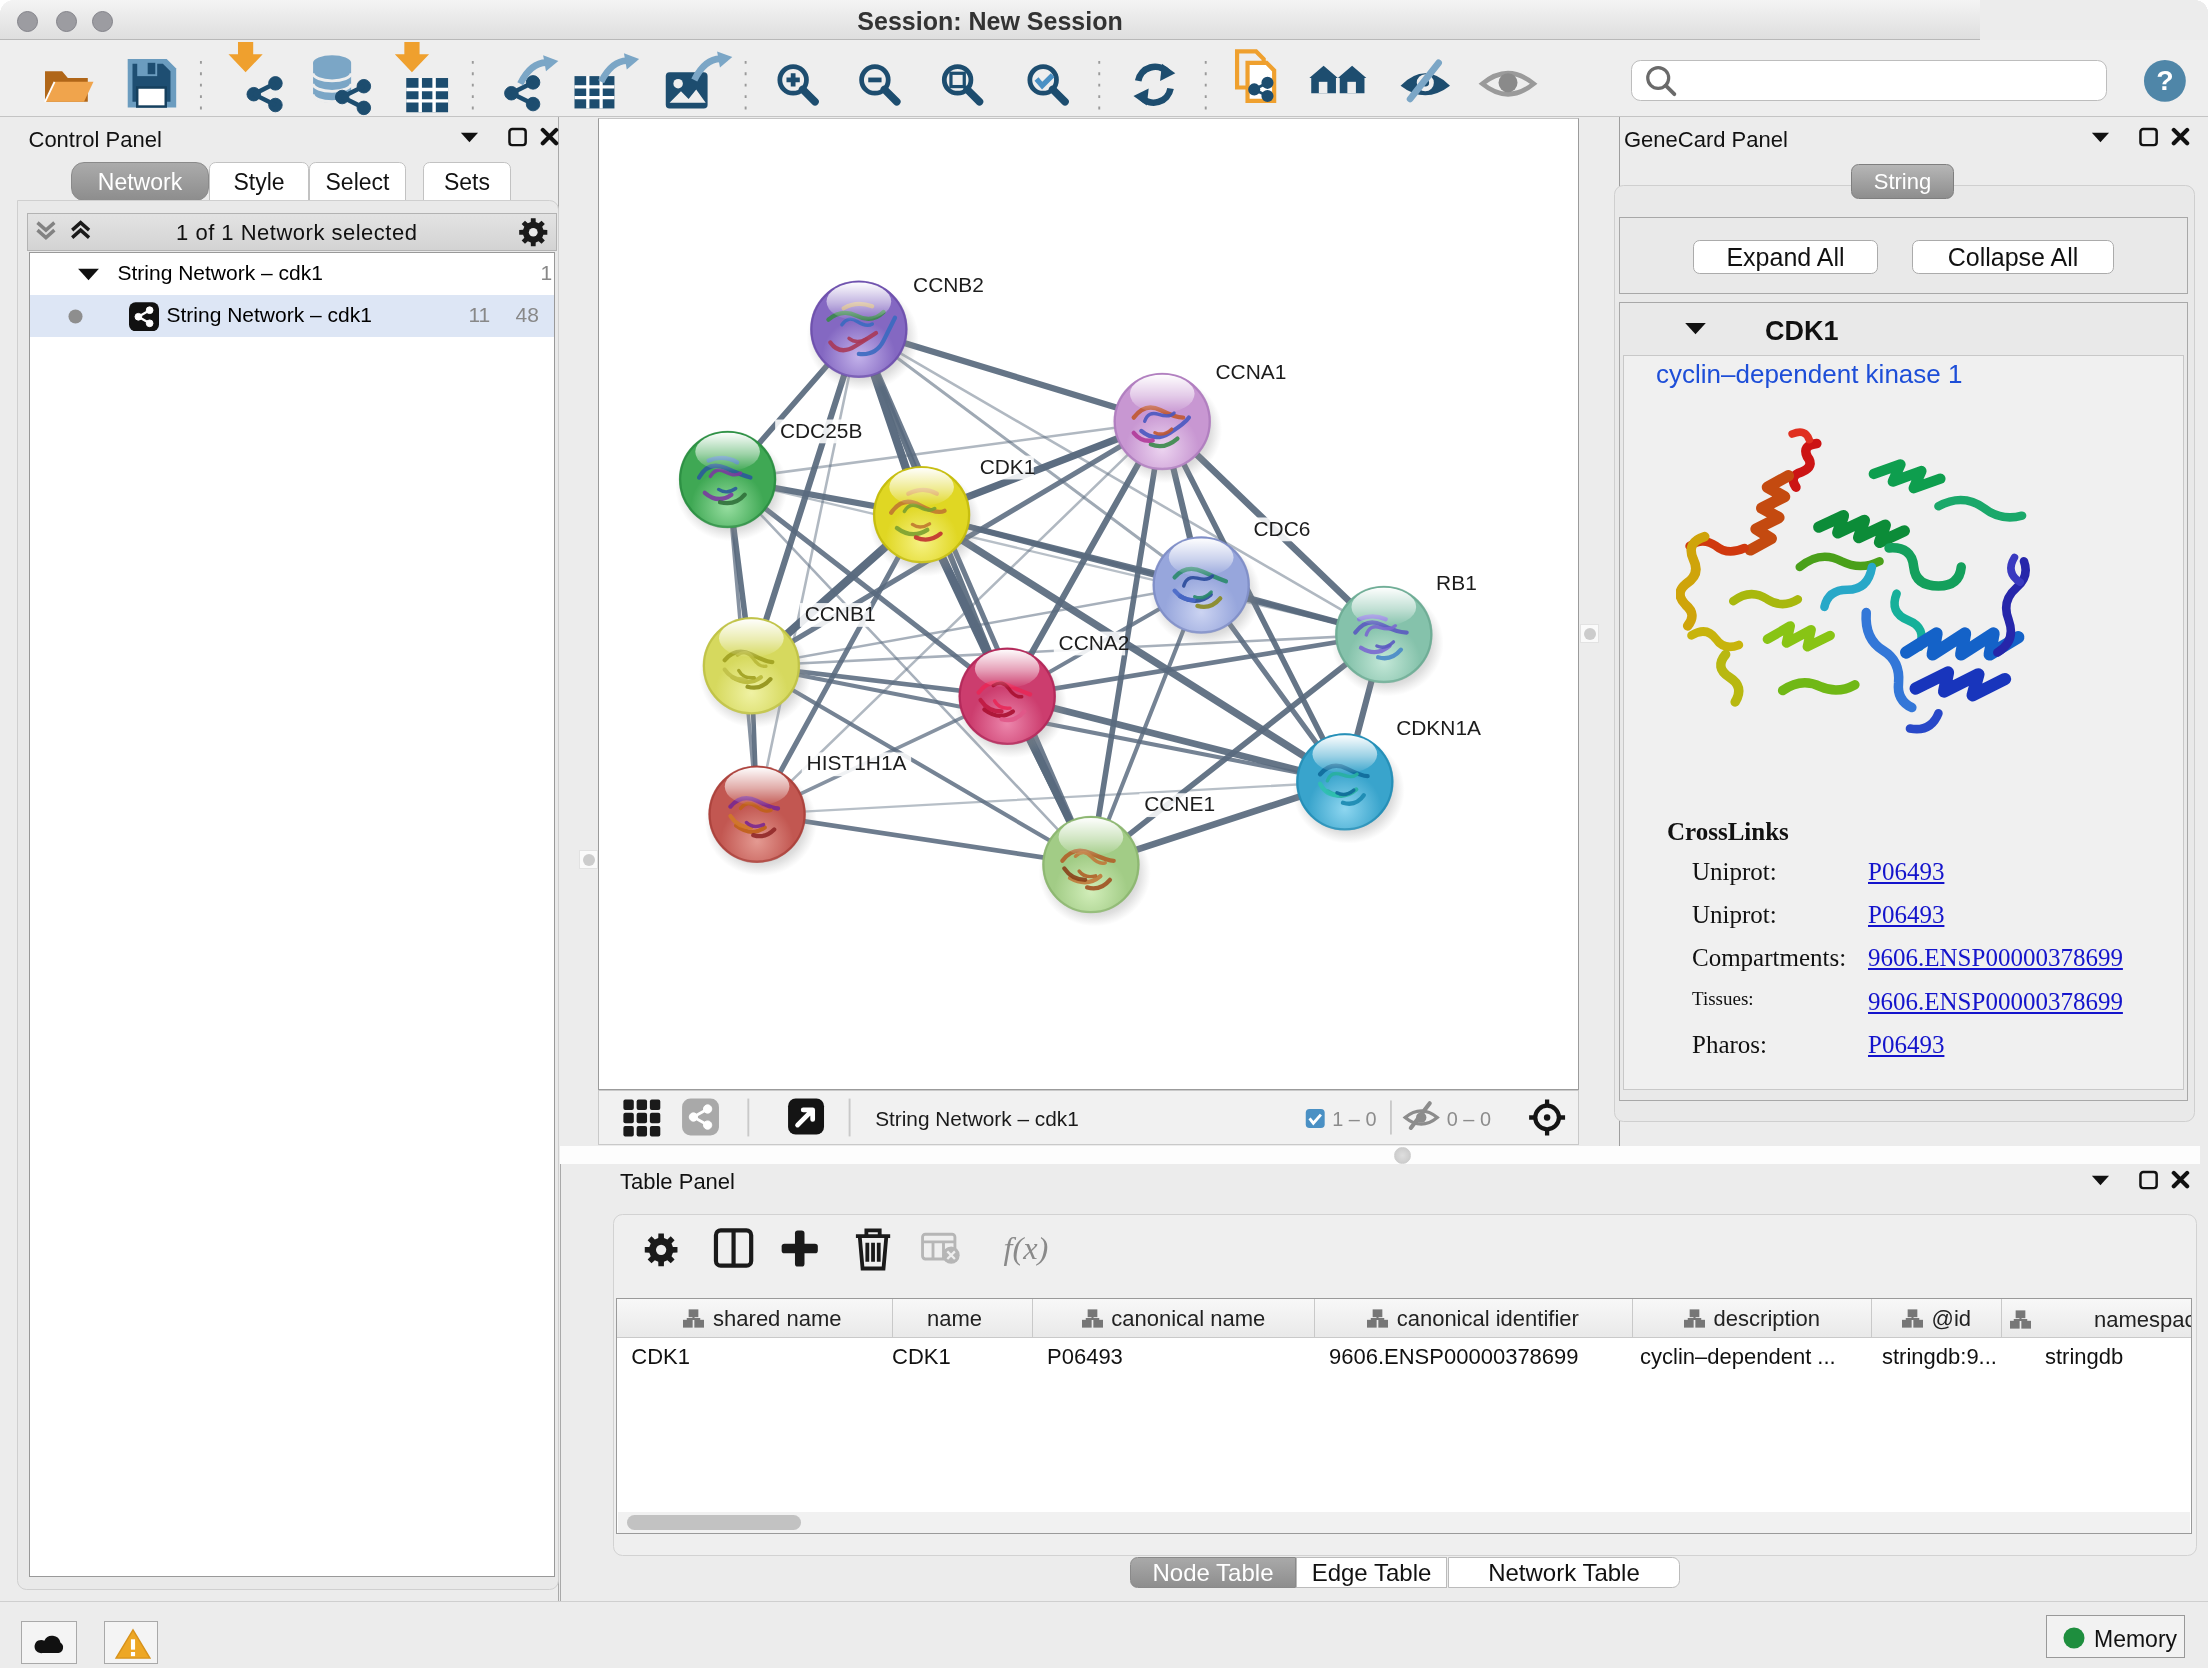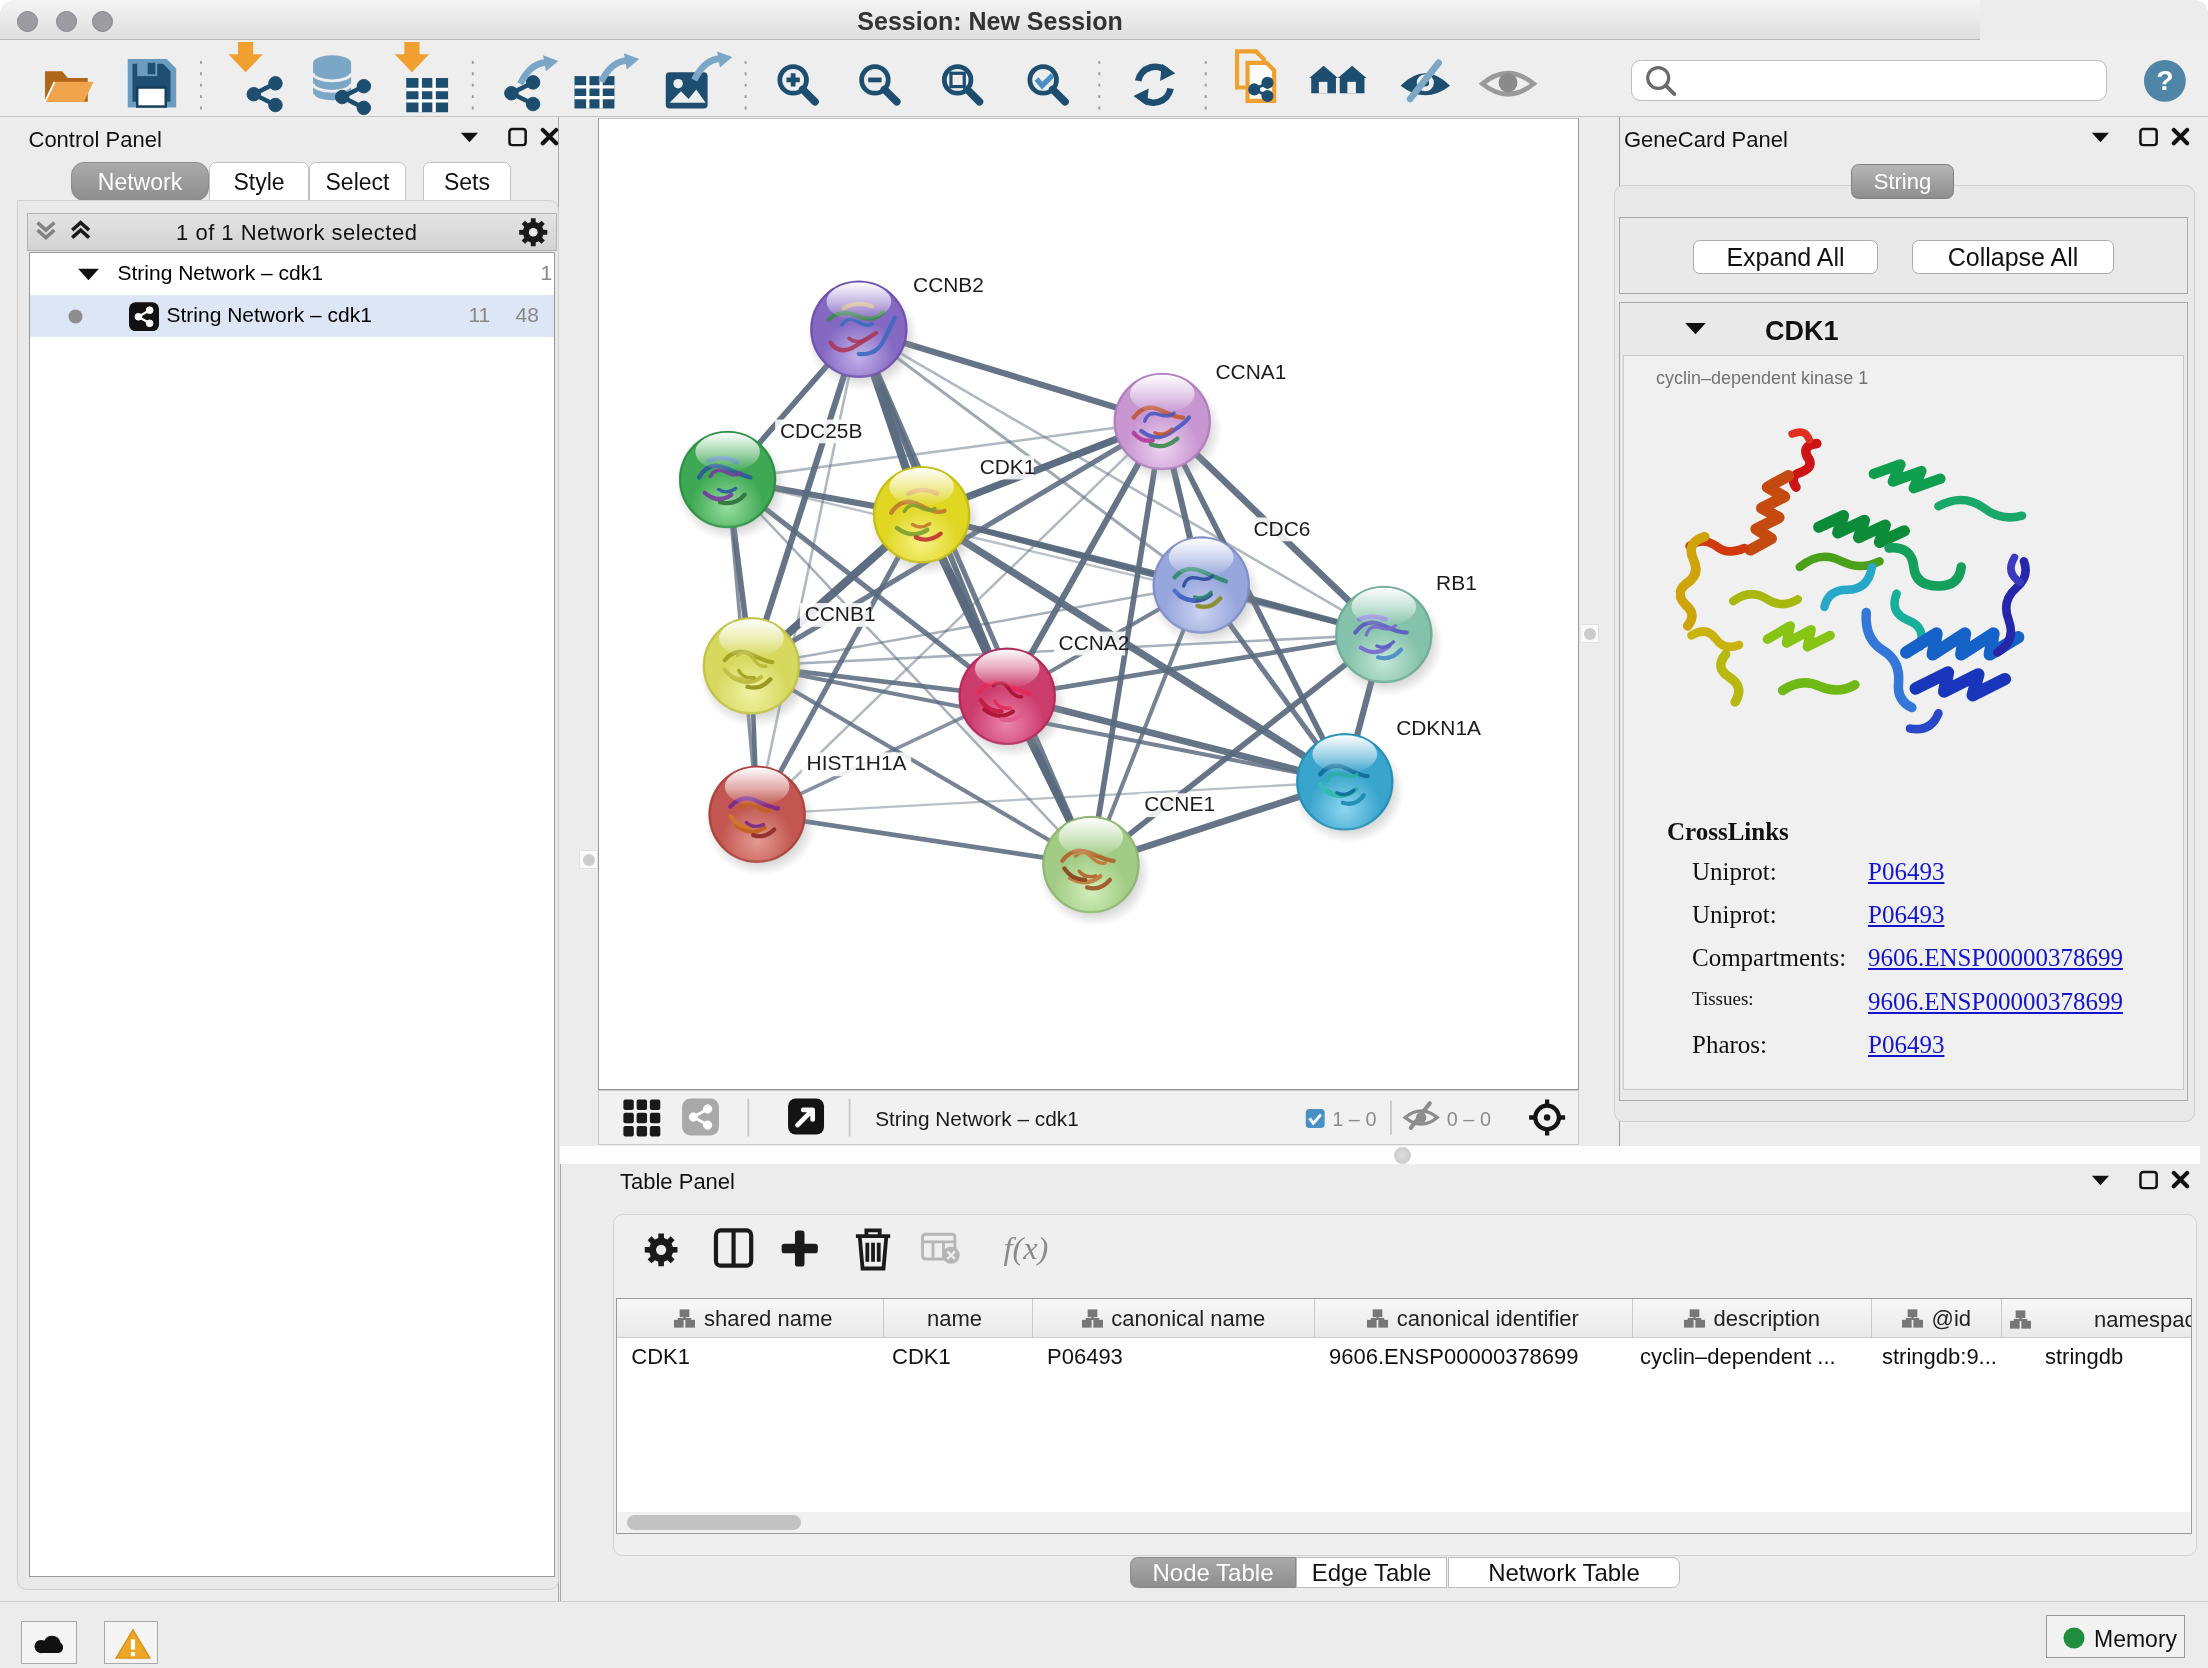--- a/index.html
+++ b/index.html
@@ -675,21 +675,21 @@
 <div id="stringbtn" class="abs">String</div>
 <div id="boxA" class="abs"></div>
 <div class="wbtn abs" style="left:1693px;width:185px">Expand All</div>
 <div class="wbtn abs" style="left:1912px;width:202px">Collapse All</div>
 <div id="boxB" class="abs"></div>
 <svg class="abs" style="left:1684px;top:321px" width="23" height="15" viewBox="0 0 24 16">
     <polygon points="1,2 23,2 12,14" fill="#111"></polygon>
   </svg>
 <div class="abs" style="left:1765px;top:316px;width:133px;font-size:27px;font-weight:bold;color:#111">CDK1</div>
 <div id="cdk1content" class="abs">
-  <div class="abs" style="left:32px;top:12px;font-size:18px;color:#737373">cyclin–dependent kinase 1</div>
+  <div class="abs" style="left:32px;top:3px;font-size:26px;color:#1d4ed8">cyclin–dependent kinase 1</div>
   <svg class="abs" style="left:52px;top:59px" width="371" height="342" viewBox="0 0 390 360">
     <g fill="none" stroke-linecap="round" stroke-linejoin="round">
       <path d="M148,30 q-16,2 -10,14 q8,10 -6,16 q-14,4 -6,16" stroke="#cc1414" stroke-width="10"></path>
       <path d="M122,20 q14,-6 18,6" stroke="#e03020" stroke-width="8"></path>
       <path d="M118,64 l-22,12 18,10 -24,12 18,10 -24,12 16,10 -22,12" stroke="#c44a10" stroke-width="12"></path>
       <path d="M72,140 q-18,8 -30,-2 q-14,-10 -28,0" stroke="#d0380e" stroke-width="9"></path>
       <path d="M30,128 q-20,6 -12,24 q8,16 -8,26 q-12,10 0,22 q12,10 2,22" stroke="#cfa40a" stroke-width="10"></path>
       <path d="M16,232 q16,-10 26,4 q8,12 24,6" stroke="#c8b40c" stroke-width="9"></path>
       <path d="M52,252 q-12,14 4,24 q16,10 6,26" stroke="#b8b810" stroke-width="10"></path>
       <path d="M60,196 q18,-14 36,-2 q16,10 32,0" stroke="#a8b80e" stroke-width="9"></path>
@@ -752,21 +752,21 @@
   <g transform="translate(322,18)" opacity="0.55">
       <rect width="34" height="26" rx="3" fill="none" stroke="#888" stroke-width="3"></rect>
       <path d="M0,8 h34 M11,8 v18 M22,8 v18" stroke="#888" stroke-width="3"></path>
       <circle cx="30" cy="22" r="9" fill="#888"></circle>
       <path d="M26,18 l8,8 M34,18 l-8,8" stroke="#eee" stroke-width="2.4"></path>
     </g>
   <text x="407" y="44" font-size="34" font-style="italic" fill="#8a8a8a" font-family="Liberation Serif">f(x)</text>
 </svg>
 <div id="tbl" class="abs">
   <div id="thead" class="abs" style="left:0;top:0"></div>
-  <div class="hcell abs" style="left:7px;width:260px">
+  <div class="hcell abs" style="left:16px;width:260px">
       <svg width="21" height="19" viewBox="0 0 22 20">
         <g fill="none" stroke="#777" stroke-width="2.2">
           <rect x="7" y="1.5" width="8" height="6" fill="#777"></rect>
           <rect x="1" y="12.5" width="8" height="6" fill="#777"></rect>
           <rect x="13" y="12.5" width="8" height="6" fill="#777"></rect>
           <path d="M11,7.5 v3 M5,12.5 v-2 h12 v2"></path>
         </g>
       </svg>
       <span>shared name</span>
     </div>

